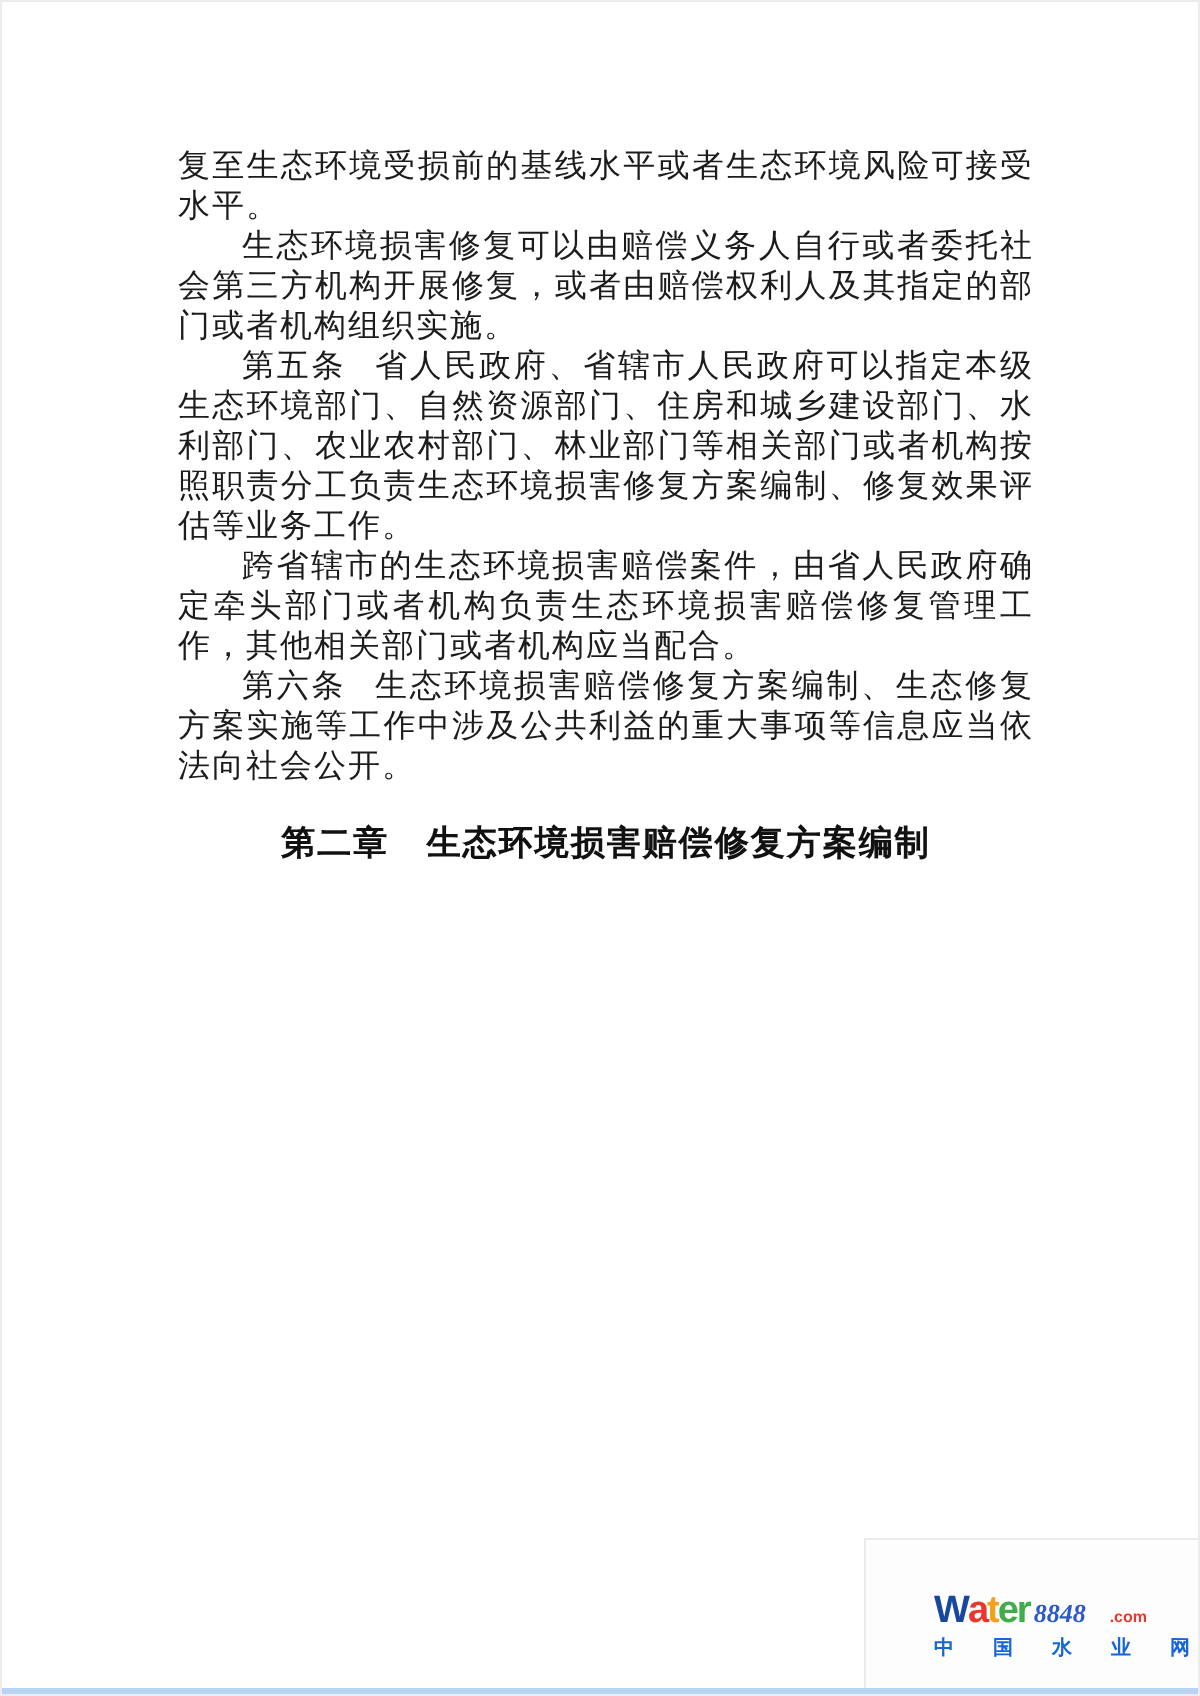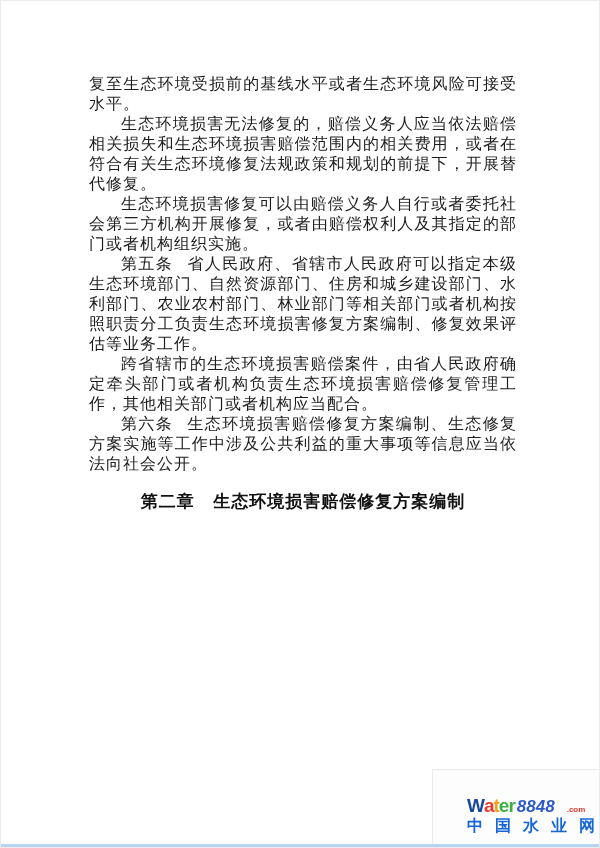--- a/index.html
+++ b/index.html
@@ -69,56 +69,55 @@
     white-space: nowrap;
     height: 21px;
   }
   .bl {
     font-family: "Liberation Sans", "DejaVu Sans", sans-serif;
     font-weight: bold;
     font-size: 19px;
     letter-spacing: -1px;
   }
   .num {
-    font-family: Liberation Sans, sans-serif;
+    font-family: Liberation Serif, serif;
     font-style: italic;
     font-weight: bold;
-    font-size: 17px;
+    font-size: 13px;
     margin-left: 2px;
     letter-spacing: 0;
   }
   .tld {
     font-size: 8px;
     font-weight: bold;
     font-family: "Liberation Sans", "DejaVu Sans", sans-serif;
     margin-left: 12px;
     position: relative; top: 0px;
   }
   .site-line {
     margin-top: 1px;
     width: 128px;
-    font-family: Liberation Sans, sans-serif;
+    font-family: Liberation Mono, monospace;
     font-weight: bold;
-    font-size: 16px;
+    font-size: 10px;
     text-align: justify;
     text-align-last: justify;
     line-height: 18px;
   }
   .bottom-line {
     position: absolute;
     left: 0; bottom: 0;
     width: 100%; height: 3px;
   }
 </style>
 </head>
 <body>
 
 <div class="doc">
   <p class="para no-indent"><span>复至生态环境受损前的基线水平或者生态环境风险可接受水平。</span></p>
-  <p class="para"><span>生态环境损害无法修复的，赔偿义务人应当依法赔偿相关损失和生态环境损害赔偿范围内的相关费用，或者在符合有关生态环境修复法规政策和规划的前提下，开展替代修复。</span></p>
   <p class="para"><span>生态环境损害修复可以由赔偿义务人自行或者委托社会第三方机构开展修复，或者由赔偿权利人及其指定的部门或者机构组织实施。</span></p>
   <p class="para"><b class="art">第五条</b><span>省人民政府、省辖市人民政府可以指定本级生态环境部门、自然资源部门、住房和城乡建设部门、水利部门、农业农村部门、林业部门等相关部门或者机构按照职责分工负责生态环境损害修复方案编制、修复效果评估等业务工作。</span></p>
   <p class="para"><span>跨省辖市的生态环境损害赔偿案件，由省人民政府确定牵头部门或者机构负责生态环境损害赔偿修复管理工作，其他相关部门或者机构应当配合。</span></p>
   <p class="para"><b class="art">第六条</b><span>生态环境损害赔偿修复方案编制、生态修复方案实施等工作中涉及公共利益的重大事项等信息应当依法向社会公开。</span></p>
 
   <h2 class="chapter">
     <span class="ch-num">第二章</span><span class="ch-title">生态环境损害赔偿修复方案编制</span>
   </h2>
 </div>
 

